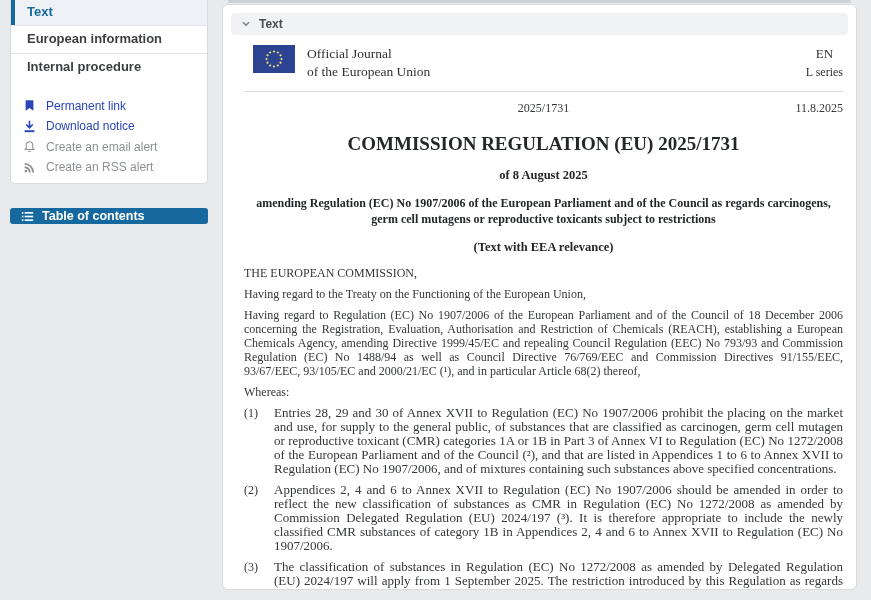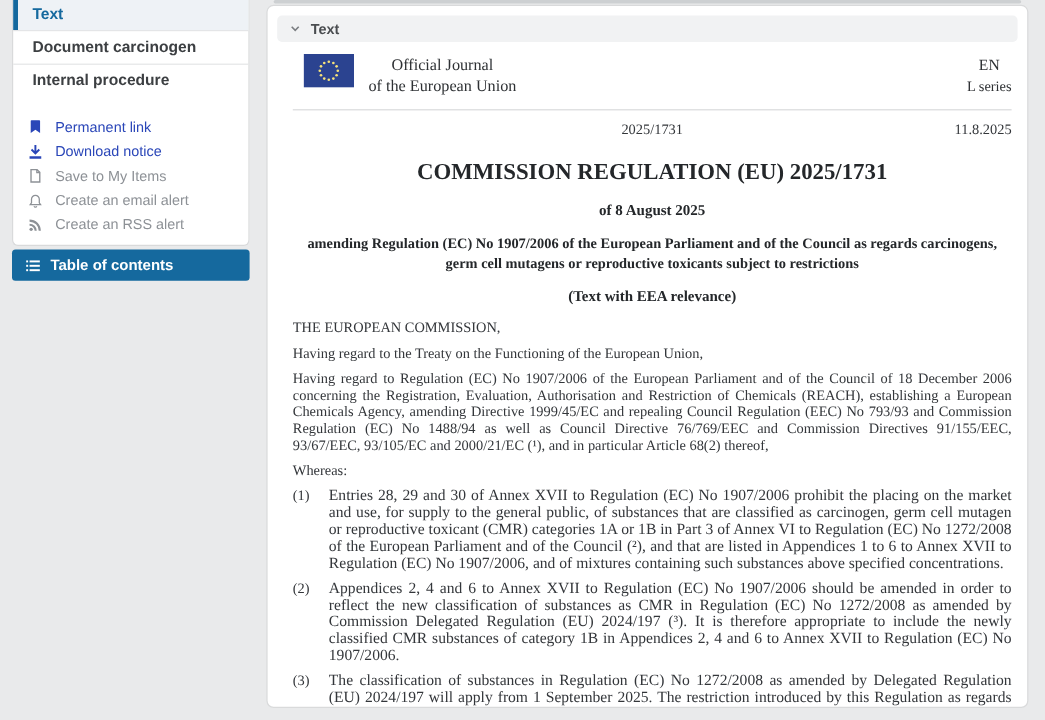--- a/index.html
+++ b/index.html
@@ -29,21 +29,21 @@
   .links { margin-top:16px; }
   .link-row {
     display:flex; align-items:center; gap:10px;
     padding:3px 12px; font-size:12px; color:#2a46b8; cursor:pointer;
     line-height:1.2;
   }
   .link-row.disabled { color:#8d9196; }
   .icn { width:13px; height:13px; flex:0 0 13px; display:block; }
 
   .toc-btn {
-    position:absolute; left:10px; top:208px; width:198px; height:26px;
+    position:absolute; left:10px; top:208px; width:198px; height:16px;
     background:#15699e; color:#fff; border:none; border-radius:3px;
     font-family:"Liberation Sans", sans-serif;
     font-size:12.5px; font-weight:700;
     display:flex; align-items:center; gap:8px; padding:0 11px;
     cursor:pointer;
   }
 
   
   .main-topline {
     position:absolute; left:228px; top:0; width:623px; height:3px;
@@ -61,21 +61,21 @@
   }
   .chev { width:10px; height:10px; color:#7a7d80; }
 
   
   .doc {
     padding:8px 13px 0 21px;
     font-family:"Liberation Serif", serif; color:#33363a;
   }
   .doc-header { display:flex; align-items:flex-start; padding:2px 0 0 0; }
   .flag { width:42px; height:28px; margin-left:9px; flex:0 0 42px; }
-  .journal-name { margin-left:12px; font-size:13.5px; line-height:1.3; color:#2e3134;text-align:center; }
+  .journal-name { margin-left:12px; font-size:13.5px; line-height:1.3; color:#2e3134; }
   .lang-block { margin-left:auto; text-align:center; font-size:13px; line-height:1.45; color:#2e3134; }
   .lang-block .series { font-size:12px; }
   .doc-divider { height:1px; background:#d9dadb; margin-top:10px; }
 
   .number-row { position:relative; text-align:center; font-size:12px; margin-top:9px; }
   .number-row .date { position:absolute; right:0; top:0; }
 
   .c-bold { text-align:center; font-weight:700; color:#24272a; }
   .title { font-size:19px; margin-top:17px; }
   .sub-date { font-size:12.5px; margin-top:13px; }
@@ -87,44 +87,37 @@
   .recital { display:flex; margin:7px 0 0; }
   .recital .num { flex:0 0 30px; font-size:12px; line-height:14px; }
   .recital .txt { flex:1; font-size:13px; line-height:14px; text-align:justify; }
 </style>
 </head>
 <body>
 
 <div class="sidebar">
   <div class="nav-item active">Text</div>
   <div class="nav-divider"></div>
-  <div class="nav-item">Document carcinogen</div>
+  <div class="nav-item">European information</div>
   <div class="nav-divider"></div>
   <div class="nav-item">Internal procedure</div>
 
   <div class="links">
     <div class="link-row">
       <svg class="icn" viewBox="0 0 16 16" fill="currentColor">
         <path d="M4 1.5h8a.8.8 0 0 1 .8.8v12.2L8 11.2l-4.8 3.3V2.3a.8.8 0 0 1 .8-.8z"></path>
       </svg>
       <span>Permanent link</span>
     </div>
     <div class="link-row">
       <svg class="icn" viewBox="0 0 16 16" fill="currentColor">
         <path d="M7 1h2v6.2l2.3-2.3L12.7 6.3 8 11 3.3 6.3 4.7 4.9 7 7.2V1z"></path>
         <path d="M2 12.6h12V15H2z"></path>
       </svg>
       <span>Download notice</span>
-    </div>
-    <div class="link-row disabled">
-      <svg class="icn" viewBox="0 0 16 16" fill="none" stroke="currentColor" stroke-width="1.4">
-        <path d="M3.5 1.7h6.2l2.8 2.8v9.8H3.5z"></path>
-        <path d="M9.5 1.7v3h3"></path>
-      </svg>
-      <span>Save to My Items</span>
     </div>
     <div class="link-row disabled">
       <svg class="icn" viewBox="0 0 16 16" fill="none" stroke="currentColor" stroke-width="1.3">
         <path d="M8 2.2a4 4 0 0 1 4 4v3.6l1.3 1.8H2.7L4 9.8V6.2a4 4 0 0 1 4-4z"></path>
         <path d="M6.6 13.4a1.5 1.5 0 0 0 2.8 0"></path>
       </svg>
       <span>Create an email alert</span>
     </div>
     <div class="link-row disabled">
       <svg class="icn" viewBox="0 0 16 16" fill="currentColor">

